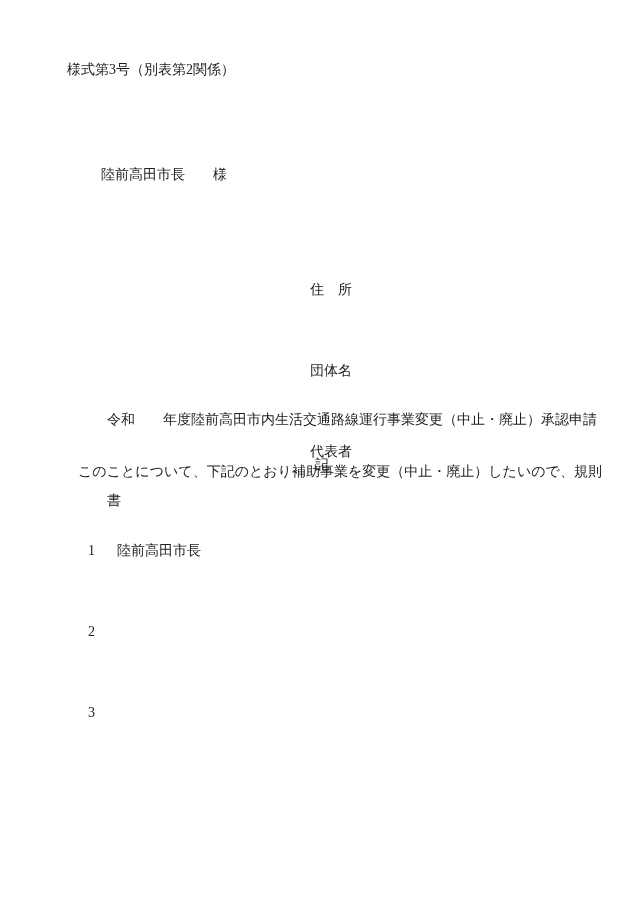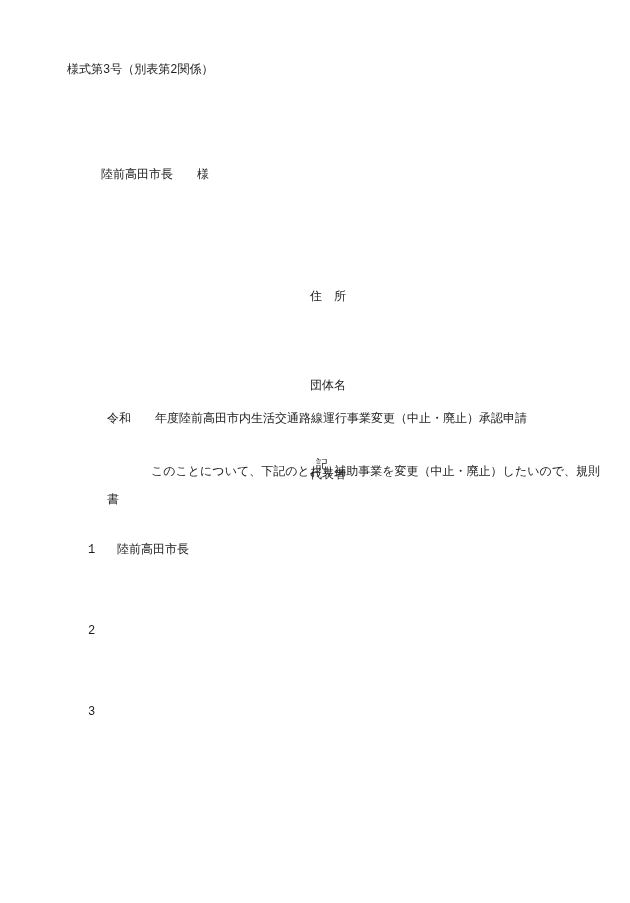--- a/index.html
+++ b/index.html
@@ -5,31 +5,31 @@
   html, body {
     margin: 0;
     padding: 0;
     background: #ffffff;
   }
   .page {
     position: relative;
     width: 630px;
     height: 903px;
     background: #ffffff;
-    font-family: Liberation Mono, monospace;
-    font-size: 12px;
+    font-family: Liberation Serif, serif;
+    font-size: 14px;
     color: #1c1c1c;
     overflow: hidden;
   }
   .abs { position: absolute; white-space: pre; }
   .form-number { left: 67px; top: 61px; }
   .date-line { left: 419px; top: 116px; }
   .addressee { left: 82px; top: 166px; margin-left: 19px; }
   .sender-block { left: 310px; top: 222px; line-height: 27px; }
-  .sender-block div { height: 27px; margin-top: 8px; }
+  .sender-block div { height: 27px; }
   .title-block {
     left: 107px; top: 352px;
     width: 500px;
     line-height: 27px;
     white-space: pre-wrap;
   }
   .body-block {
     left: 67px; top: 406px;
     width: 533px;
     line-height: 26.5px;

